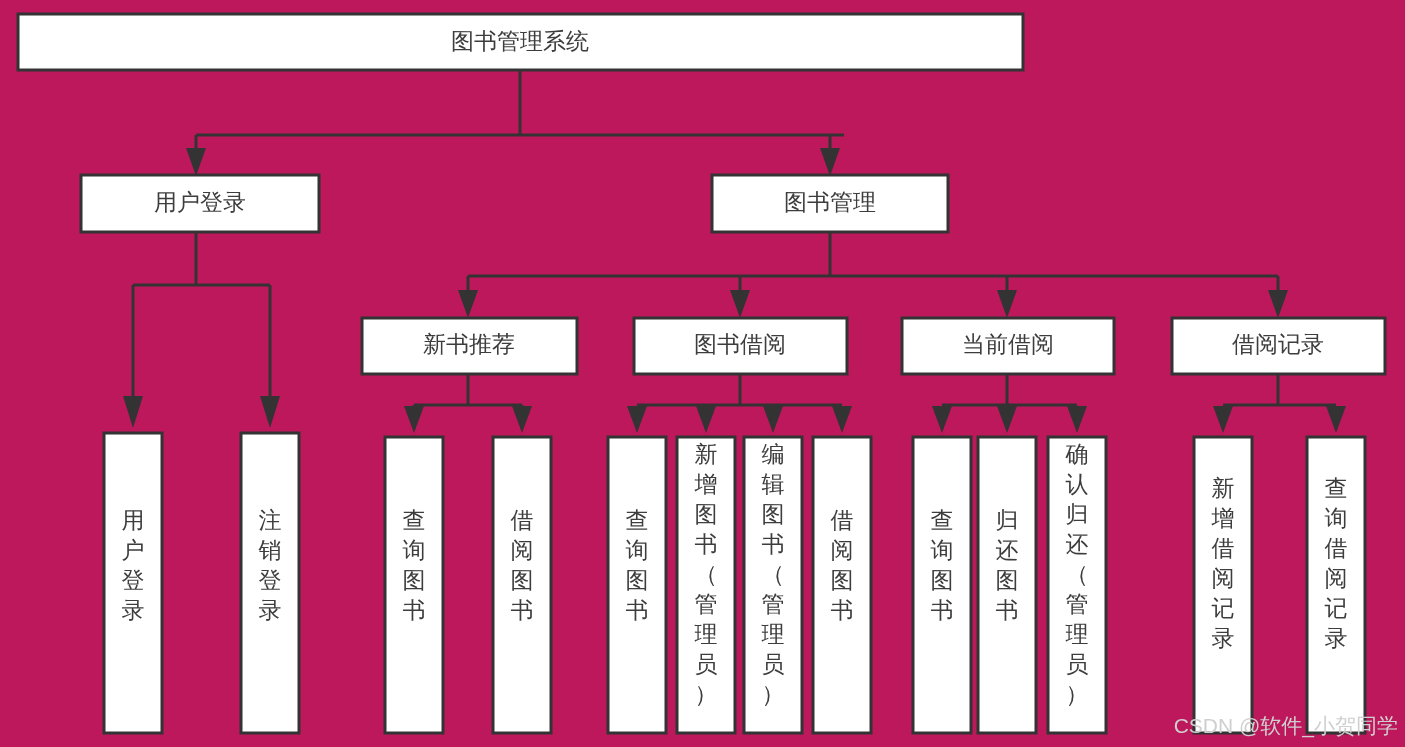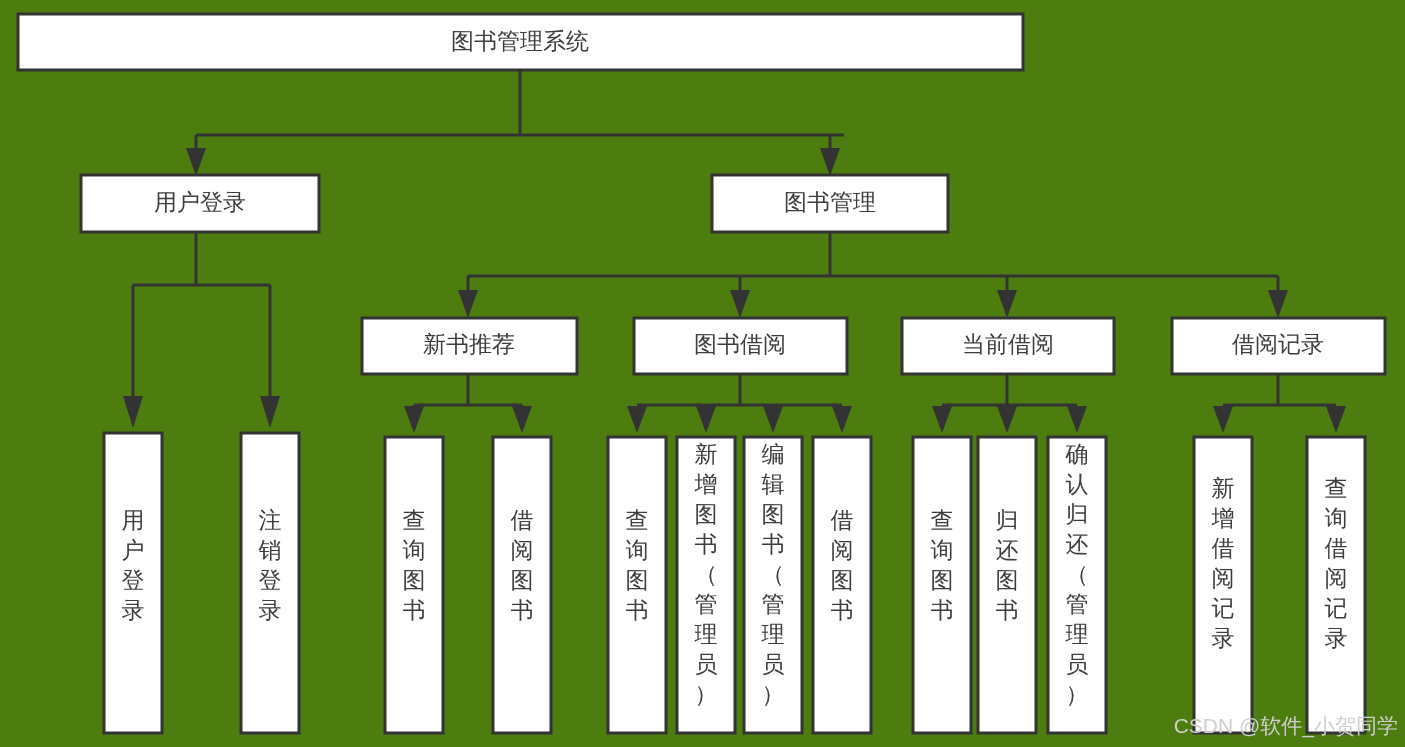--- a/index.html
+++ b/index.html
@@ -7,21 +7,21 @@
     padding: 0;
     background: #ffffff;
   }
   body {
     font-family: "Liberation Sans", "DejaVu Sans", sans-serif;
   }
   #diagram-root {
     position: relative;
     width: 1405px;
     height: 747px;
-    background: #4d7c0f;
+    background: #be185d;
     overflow: hidden;
   }
   svg#flow-svg {
     position: absolute;
     top: 0;
     left: 0;
     width: 1405px;
     height: 747px;
     display: block;
   }

